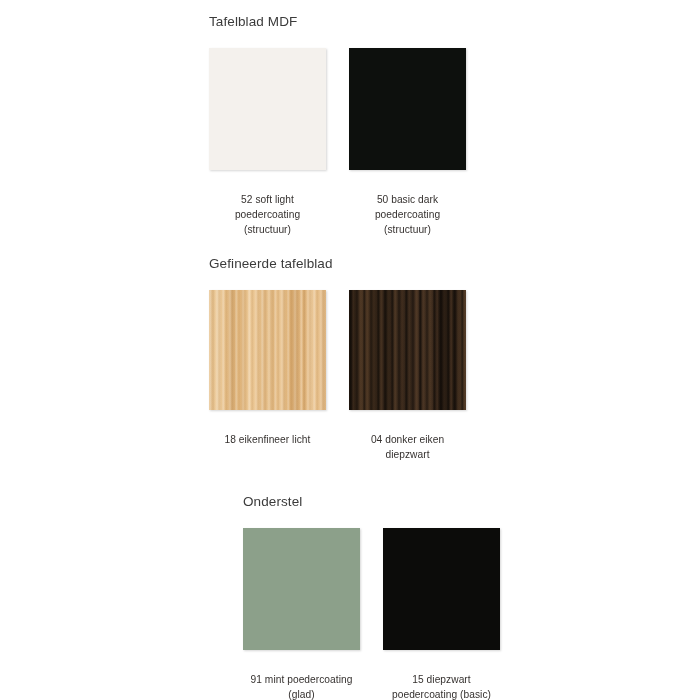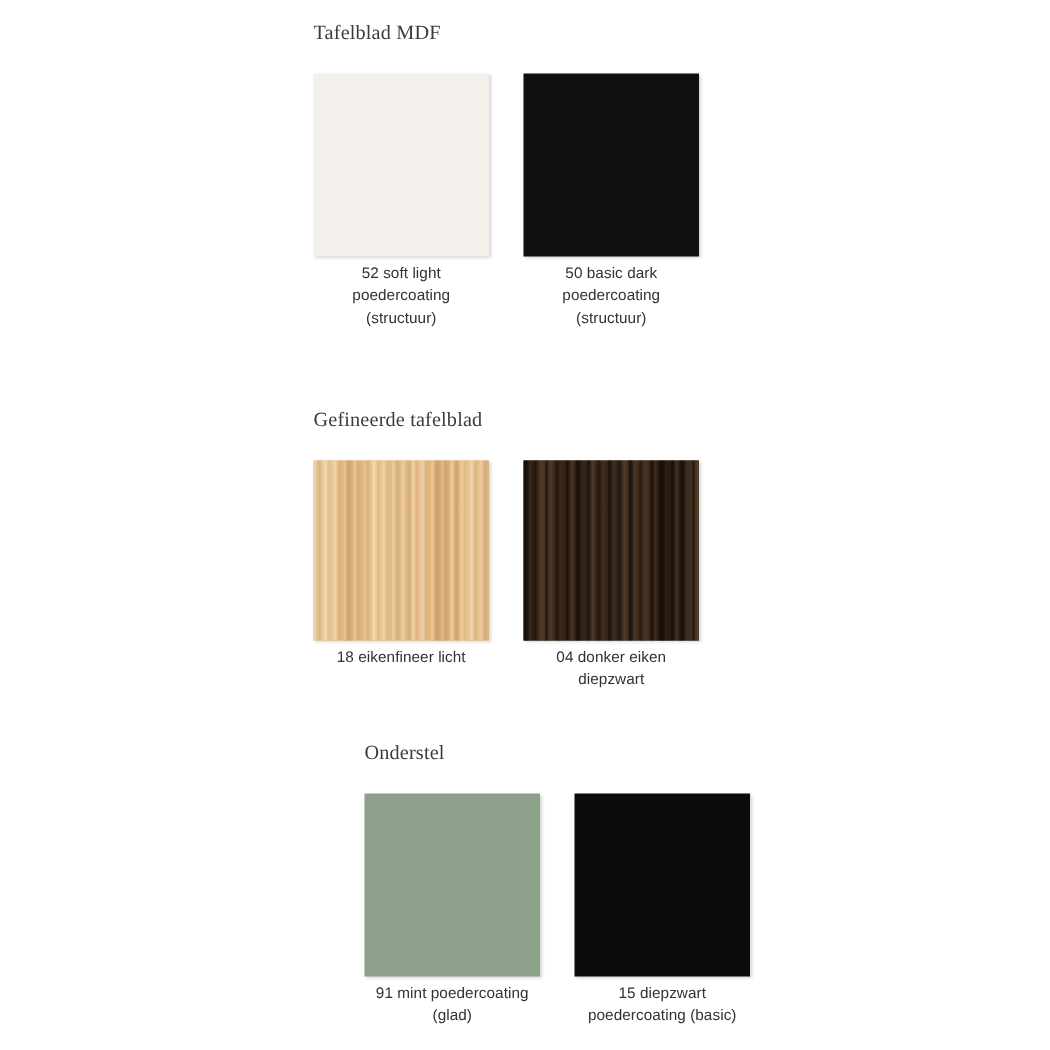--- a/index.html
+++ b/index.html
@@ -28,21 +28,20 @@
     width: 400px;
   }
 
   .section-title {
     font-size: 13.5px;
     color: #3b3b3b;
     letter-spacing: 0.1px;
     font-weight: 400;
     margin: 0 0 0 0;
     white-space: nowrap;
-    font-family: Liberation Serif, serif;
   }
 
   .swatch-row {
     display: flex;
     gap: 23px;
     margin-top: 19px;
   }
 
   .swatch-cell {
     width: 117px;
@@ -57,21 +56,21 @@
     box-sizing: border-box;
     position: relative;
     box-shadow: 1px 1px 2px rgba(0,0,0,0.16);
   }
 
   .swatch.tall {
     height: 120px;
   }
 
   .swatch-caption {
-    margin-top: 4px;
+    margin-top: 22px;
     font-size: 10.2px;
     line-height: 15px;
     color: #35312f;
     text-align: center;
     letter-spacing: 0.05px;
     width: 135px;
   }
 
   
   .sw-soft-light  { background: #f4f1ed; }
@@ -150,21 +149,21 @@
         <div class="swatch-caption">
           <div>50 basic dark</div>
           <div>poedercoating</div>
           <div>(structuur)</div>
         </div>
       </div>
 
     </div>
   </div>
 
-  <div class="section" style="top:272px;">
+  <div class="section" style="top:256px;">
     <div class="section-title">Gefineerde tafelblad</div>
 
     <div class="swatch-row">
 
       <div class="swatch-cell">
         <div class="swatch tall sw-oak-light"></div>
         <div class="swatch-caption">
           <div>18 eikenfineer licht</div>
         </div>
       </div>

